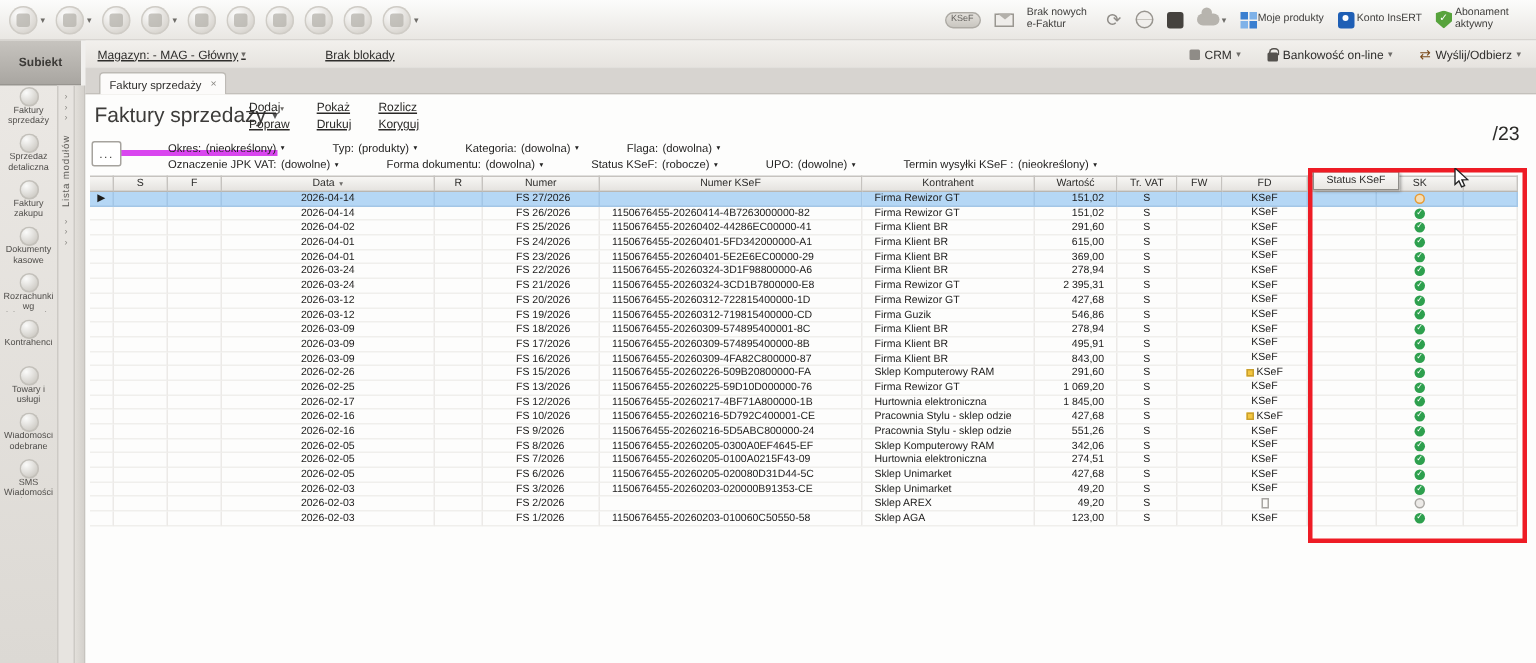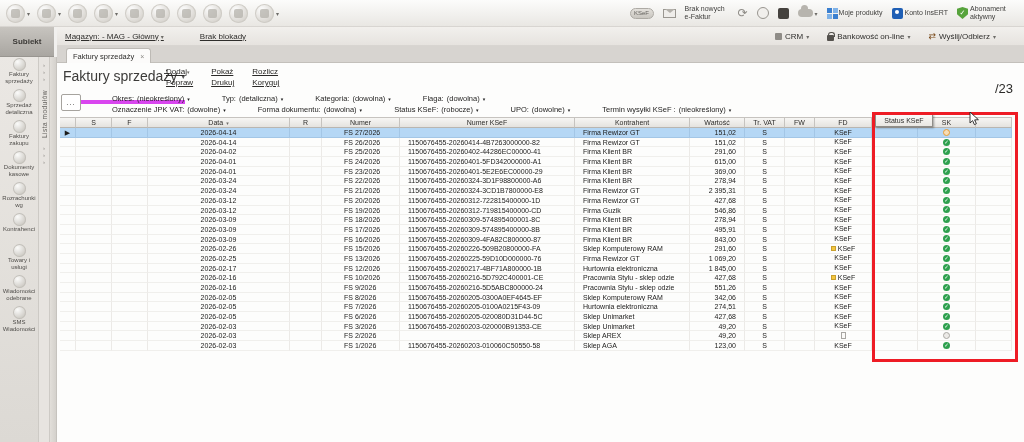--- a/index.html
+++ b/index.html
@@ -35,23 +35,23 @@
   .sb-item{height:31px;display:flex;flex-direction:column;align-items:center;justify-content:flex-start;padding-top:1px;cursor:default}
   .sb-ic{width:13px;height:13px;border-radius:50%;background:radial-gradient(circle at 35% 30%,#fbfbfa,#cfccc6 70%,#bab7b1);box-shadow:inset 0 0 0 1px #c3c0ba;flex:0 0 auto}
   .sb-label{font-size:6px;line-height:6.5px;color:#504e4b;text-align:center;max-width:38px;overflow:hidden;max-height:13px}
   .sb-strip{position:absolute;left:38px;top:30px;width:12px;height:385px;background:#e7e4e0;border-left:1px solid #cdcac5;border-right:1px solid #cdcac5;display:flex;flex-direction:column;align-items:center;padding-top:6px;gap:2px}
   .sb-chev{font-size:6px;color:#8b8984;line-height:5px}
   .sb-vtext{writing-mode:vertical-rl;transform:rotate(180deg);font-size:6.5px;color:#5f5d59;margin:6px 0;letter-spacing:.5px}
   .sb-thin{position:absolute;left:50px;top:30px;width:7px;height:385px;background:linear-gradient(90deg,#e2dfda,#d4d1cc);border-right:1px solid #c6c3be}
 
   
   .bar2{position:absolute;left:57px;top:27px;width:967px;height:19px;background:linear-gradient(#f2f0ed,#e6e3df);display:flex;align-items:center;font-size:8px;color:#2f2e2c;border-bottom:1px solid #d8d5d1}
-  .b2-left{display:flex;align-items:center;gap:36px;padding-left:8px}
+  .b2-left{display:flex;align-items:center;gap:53px;padding-left:8px}
   .b2-link{text-decoration:underline;display:flex;align-items:center;gap:2px}
-  .b2-right{margin-left:auto;display:flex;align-items:center;gap:18px;padding-right:28px}
+  .b2-right{margin-left:auto;display:flex;align-items:center;gap:18px;padding-right:10px}
   .b2-item{display:flex;align-items:center;gap:3px}
   .crm-ic{width:7px;height:7px;background:#8f8c87;display:inline-block;border-radius:1px}
   .lock-ic{width:7px;height:6px;background:#55524e;border-radius:1px;position:relative;display:inline-block;margin-top:3px}
   .lock-ic::before{content:"";position:absolute;left:1px;top:-3px;width:5px;height:4px;border:1px solid #55524e;border-bottom:none;border-radius:3px 3px 0 0}
   .sendrecv-ic{font-size:9px;color:#7a4a1a;line-height:9px}
 
   .tabstrip{position:absolute;left:57px;top:46px;width:967px;height:17px;background:#d7d4d0;border-bottom:1px solid #c3c0bb}
   .tab{position:absolute;left:9px;top:2px;height:15px;background:#fcfbfa;border:1px solid #bdbab5;border-bottom:none;border-radius:3px 3px 0 0;display:flex;align-items:center;gap:6px;padding:0 6px;font-size:7.5px;color:#2e2d2b}
   .tab-close{font-size:7px;color:#8a8884;line-height:7px}
 
@@ -274,21 +274,21 @@
 
     <div class="more-btn">...</div>
     <div class="fline f1">
         <span class="f-item">
           <span>Okres:</span>
           <span class="f-value">(nieokreślony)</span>
           <span class="f-caret">▾</span>
         </span>
         <span class="f-item">
           <span>Typ:</span>
-          <span class="f-value">(detaliczna)</span>
+          <span class="f-value">(produkty)</span>
           <span class="f-caret">▾</span>
         </span>
         <span class="f-item">
           <span>Kategoria:</span>
           <span class="f-value">(dowolna)</span>
           <span class="f-caret">▾</span>
         </span>
         <span class="f-item">
           <span>Flaga:</span>
           <span class="f-value">(dowolna)</span>

